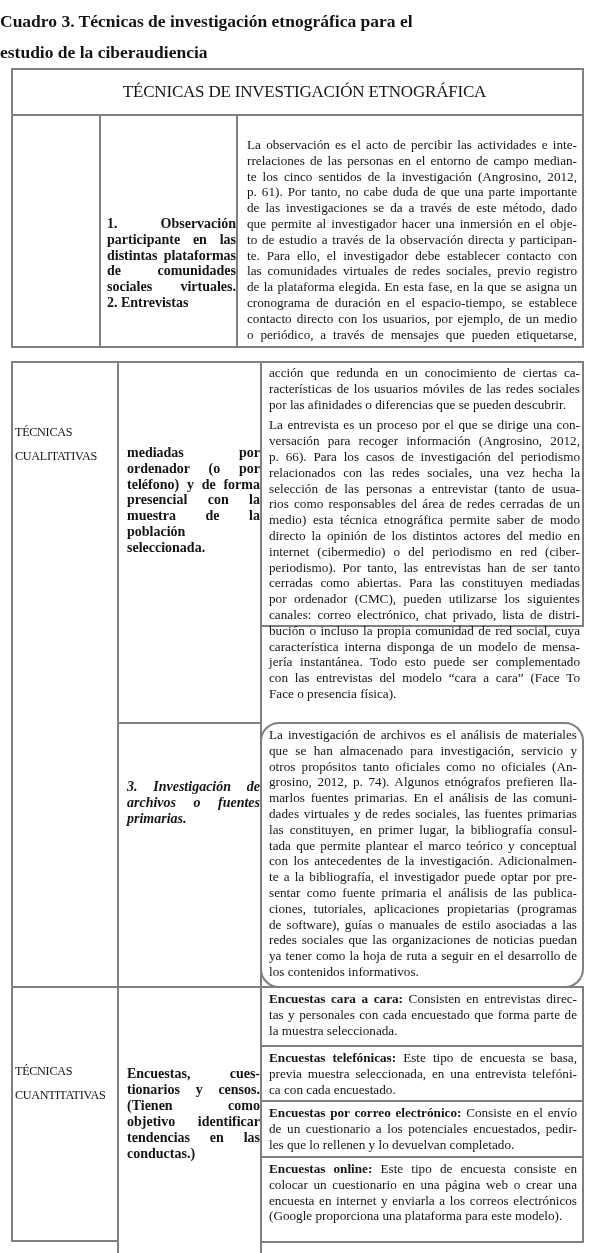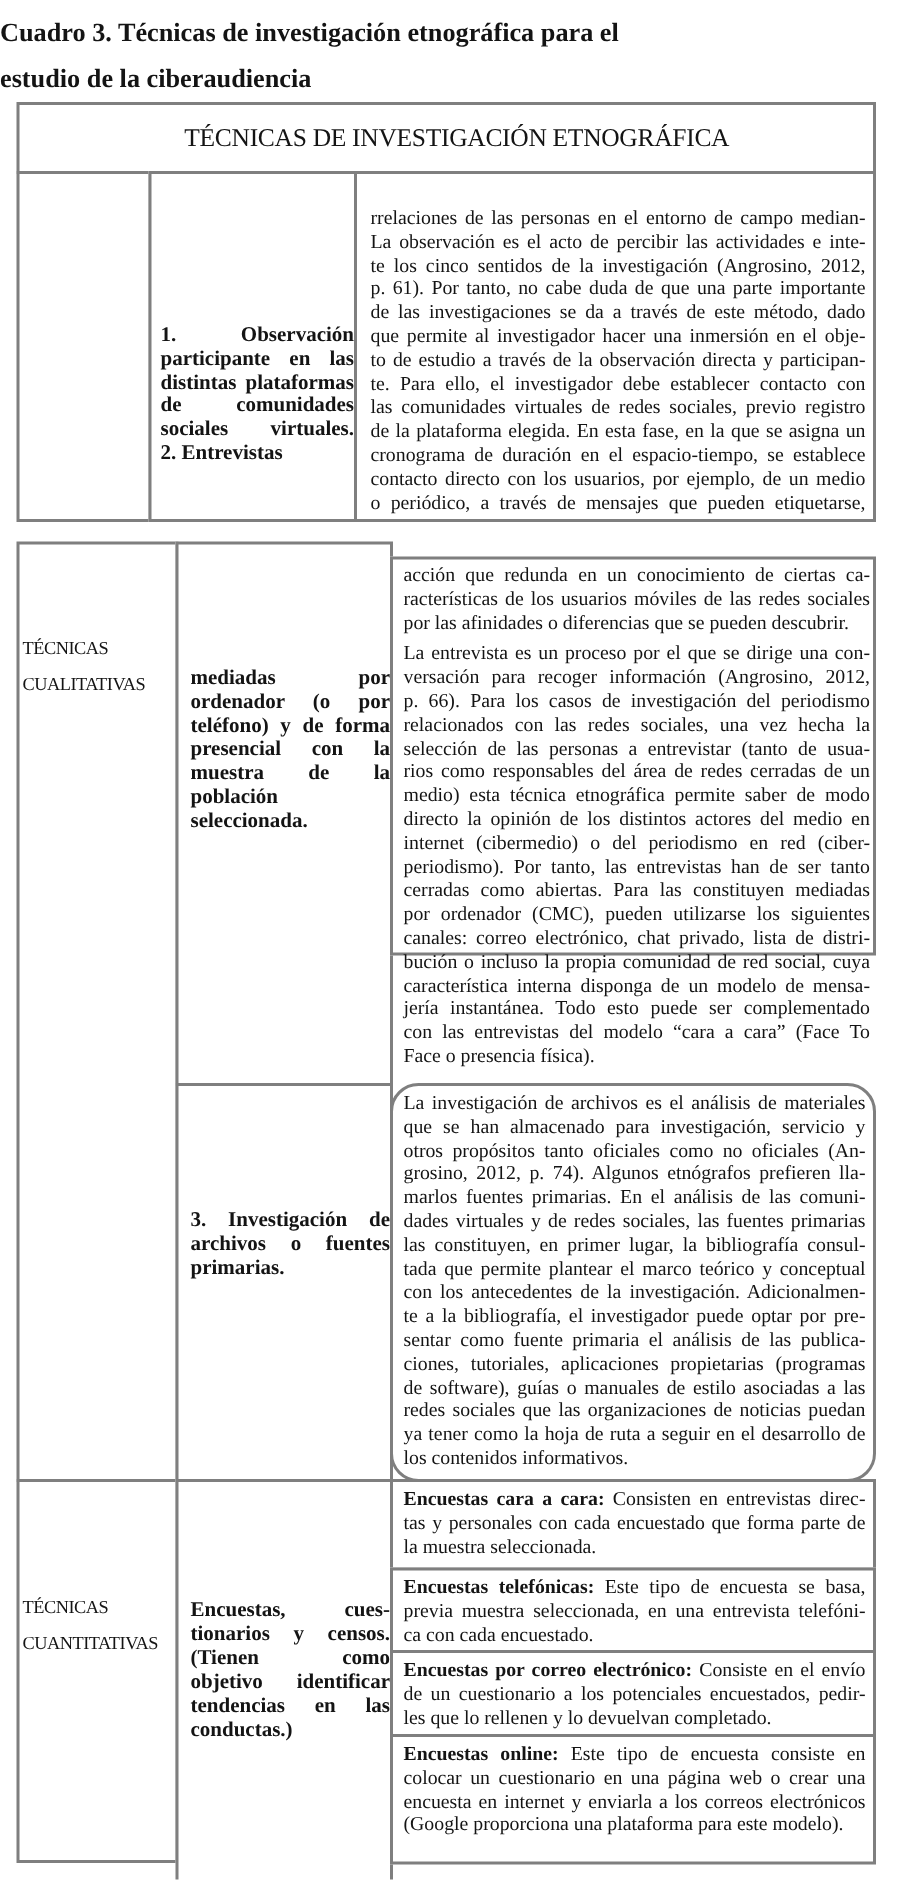--- a/index.html
+++ b/index.html
@@ -49,22 +49,22 @@
       <div class="ln">participante en las</div>
       <div class="ln">distintas plataformas</div>
       <div class="ln">de comunidades</div>
       <div class="ln">sociales virtuales.</div>
       <div class="ln last">2. Entrevistas</div>
     </div>
 </div>
 
 <div class="cell" style="left:236px; top:114px; width:348px; height:234px; padding:21px 5px 0 9px;">
   <div class="body-text para">
+      <div class="ln">La observación es el acto de percibir las actividades e inte-</div>
       <div class="ln">rrelaciones de las personas en el entorno de campo median-</div>
-      <div class="ln">La observación es el acto de percibir las actividades e inte-</div>
       <div class="ln">te los cinco sentidos de la investigación (Angrosino, 2012,</div>
       <div class="ln">p. 61). Por tanto, no cabe duda de que una parte importante</div>
       <div class="ln">de las investigaciones se da a través de este método, dado</div>
       <div class="ln">que permite al investigador hacer una inmersión en el obje-</div>
       <div class="ln">to de estudio a través de la observación directa y participan-</div>
       <div class="ln">te. Para ello, el investigador debe establecer contacto con</div>
       <div class="ln">las comunidades virtuales de redes sociales, previo registro</div>
       <div class="ln">de la plataforma elegida. En esta fase, en la que se asigna un</div>
       <div class="ln">cronograma de duración en el espacio-tiempo, se establece</div>
       <div class="ln">contacto directo con los usuarios, por ejemplo, de un medio</div>
@@ -84,21 +84,21 @@
       <div class="ln">mediadas por</div>
       <div class="ln">ordenador (o por</div>
       <div class="ln">teléfono) y de forma</div>
       <div class="ln">presencial con la</div>
       <div class="ln">muestra de la</div>
       <div class="ln">población</div>
       <div class="ln last">seleccionada.</div>
     </div>
 </div>
 
-<div class="cell" style="left:260px; top:371px; width:324px; height:266px; padding:2px 2px 0 7px;">
+<div class="cell" style="left:260px; top:361px; width:324px; height:266px; padding:2px 2px 0 7px;">
   <div class="body-text para">
       <div class="ln">acción que redunda en un conocimiento de ciertas ca-</div>
       <div class="ln">racterísticas de los usuarios móviles de las redes sociales</div>
       <div class="ln last">por las afinidades o diferencias que se pueden descubrir.</div>
     </div>
   <div class="body-text para">
       <div class="ln">La entrevista es un proceso por el que se dirige una con-</div>
       <div class="ln">versación para recoger información (Angrosino, 2012,</div>
       <div class="ln">p. 66). Para los casos de investigación del periodismo</div>
       <div class="ln">relacionados con las redes sociales, una vez hecha la</div>
@@ -112,21 +112,21 @@
       <div class="ln">por ordenador (CMC), pueden utilizarse los siguientes</div>
       <div class="ln">canales: correo electrónico, chat privado, lista de distri-</div>
       <div class="ln">bución o incluso la propia comunidad de red social, cuya</div>
       <div class="ln">característica interna disponga de un modelo de mensa-</div>
       <div class="ln">jería instantánea. Todo esto puede ser complementado</div>
       <div class="ln">con las entrevistas del modelo “cara a cara” (Face To</div>
       <div class="ln last">Face o presencia física).</div>
     </div>
 </div>
 
-<div class="cell" style="left:117px; top:722px; width:145px; height:266px; padding:82px 0 0 8px;">
+<div class="cell" style="left:117px; top:722px; width:145px; height:266px; padding:55px 0 0 8px;font-style:italic;">
   <div class="tech">
       <div class="ln">3. Investigación de</div>
       <div class="ln">archivos o fuentes</div>
       <div class="ln last">primarias.</div>
     </div>
 </div>
 
 <div class="cell" style="left:260px; top:722px; width:324px; height:266px; padding:3px 5px 0 7px;border-radius:19px;">
   <div class="body-text para">
       <div class="ln">La investigación de archivos es el análisis de materiales</div>

